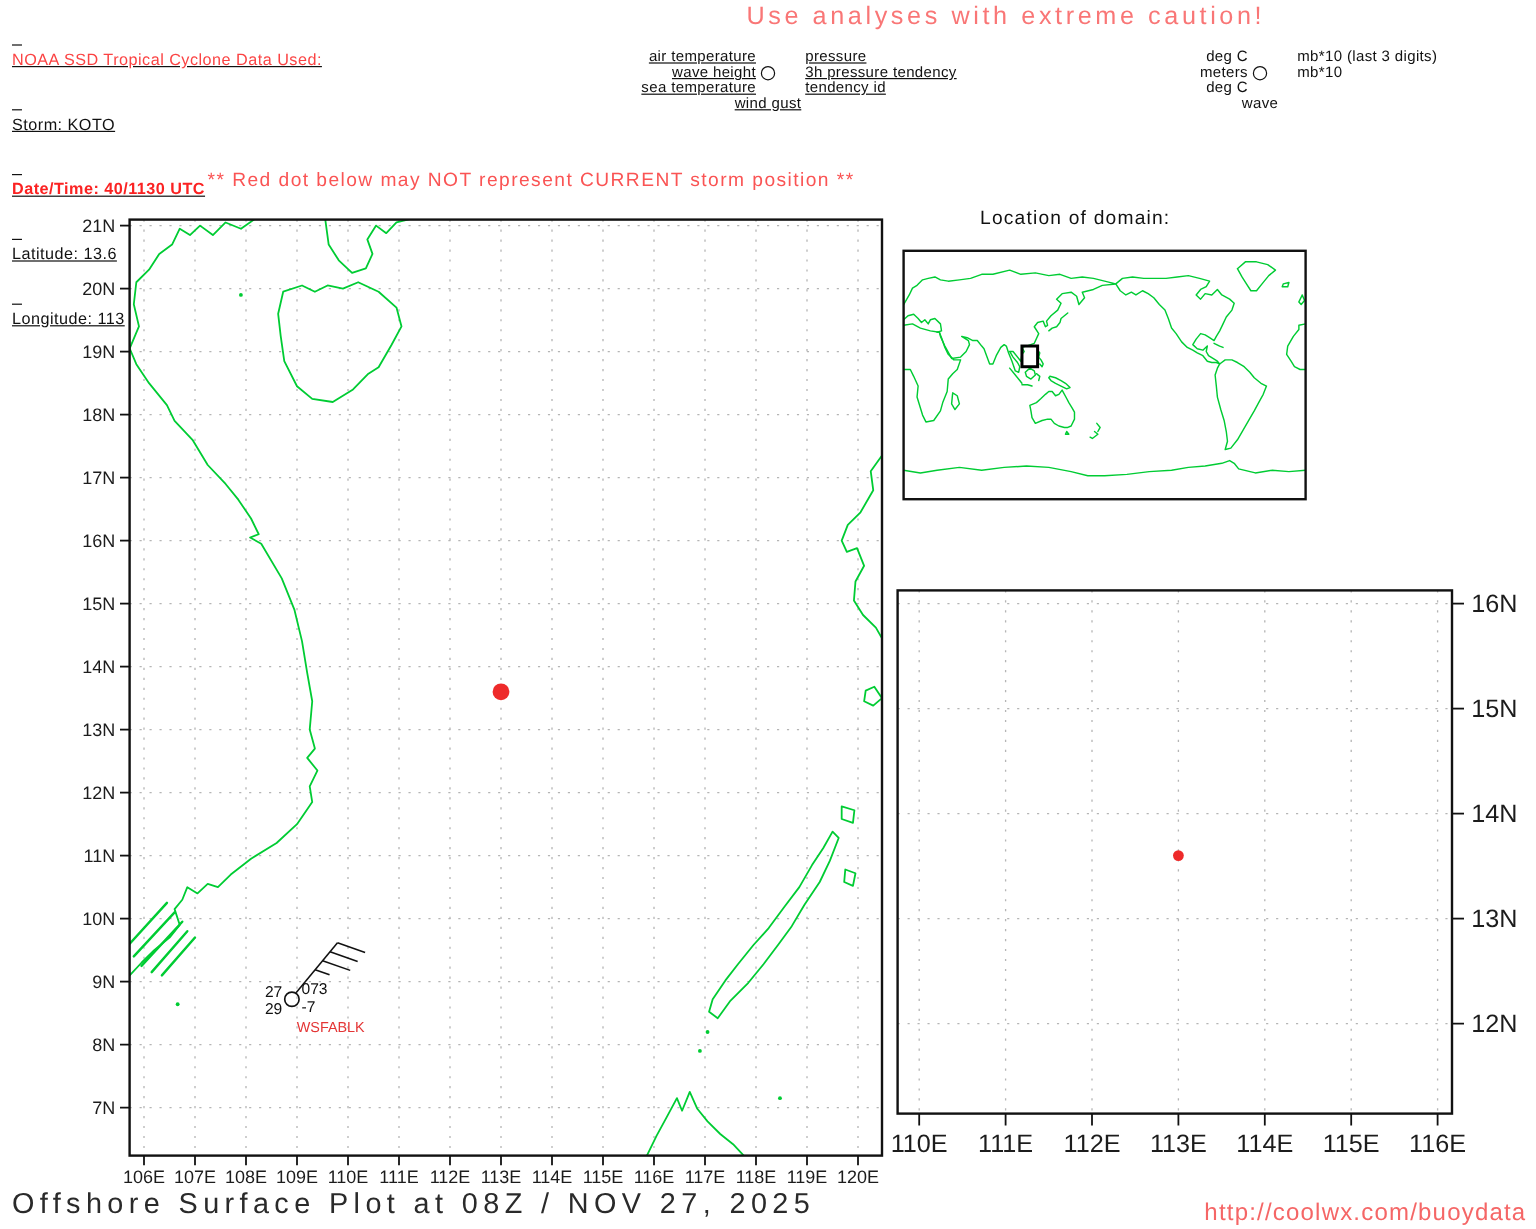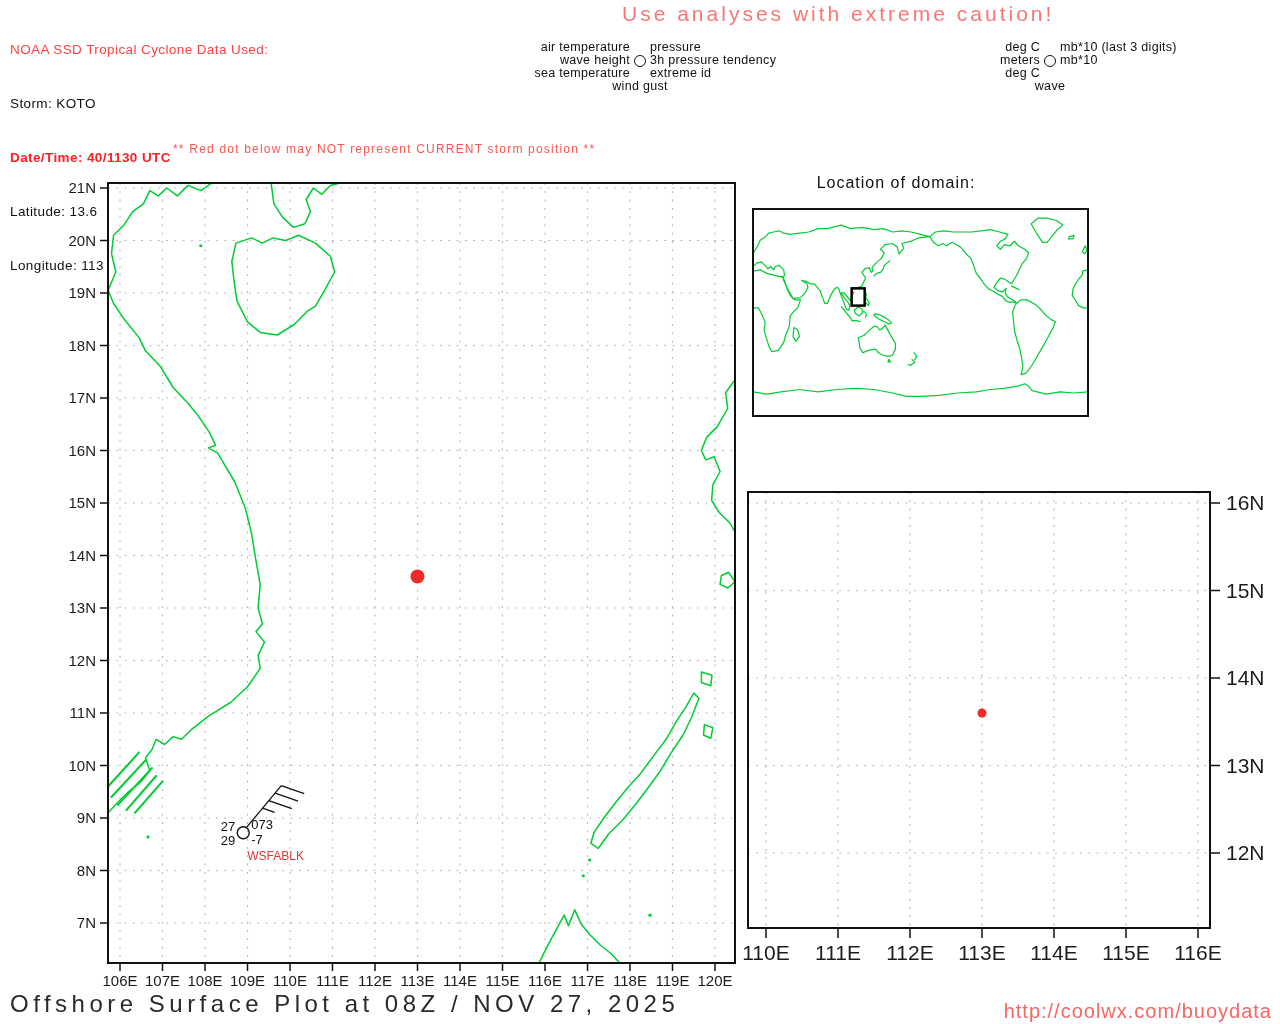--- a/index.html
+++ b/index.html
@@ -1,33 +1,33 @@
 <!DOCTYPE html>
 <html><head>
 <meta charset="utf-8">
 <style>
   html,body{margin:0;padding:0;}
   body{width:1280px;height:1024px;background:#ffffff;position:relative;overflow:hidden;
        font-family:"Liberation Sans",sans-serif;}
   .abs{position:absolute;}
   
-  #header{left:10px;top:5px;font-size:13.5px;line-height:18px;color:#111;letter-spacing:.4px;white-space:pre;}
+  #header{left:10px;top:5px;font-size:13.5px;line-height:18px;color:#111;letter-spacing:.4px;white-space:pre;text-decoration:underline;}
   .red{color:#fb4343;}
   .redbold{color:#fb2222;font-weight:bold;}
   
   #caution{left:622px;top:2px;font-size:21px;letter-spacing:3px;color:#f97676;white-space:pre;}
   
-  #warning{left:173px;top:142px;font-size:12px;letter-spacing:1.2px;color:#fa5454;white-space:pre;}
+  #warning{left:173px;top:142px;font-size:16px;letter-spacing:1.2px;color:#fa5454;white-space:pre;}
   
   .legend{position:absolute;font-size:12.5px;line-height:13px;color:#111;letter-spacing:.3px;}
   .lrow{display:flex;align-items:center;height:13px;}
   .ll{width:122px;text-align:right;white-space:pre;}
   .lc{width:20px;display:flex;justify-content:center;align-items:center;}
   .circ{width:10px;height:10px;border:1.3px solid #111;border-radius:50%;display:block;background:#fff;}
-  .lr{white-space:pre;}
+  .lr{white-space:pre;margin-left:21px;}
   .lbot{width:264px;text-align:center;display:block;}
   #units .ll{width:68px;}
   #units .lbot{width:156px;}
   
   #insetTitle{left:756px;top:174px;width:280px;text-align:center;font-size:16px;color:#111;letter-spacing:1px;white-space:pre;}
   
   #footerTitle{left:10px;top:990px;font-size:24px;font-weight:400;color:#2a2a2a;letter-spacing:4.5px;white-space:pre;}
   #footerUrl{right:8px;top:1000px;font-size:20px;color:#f56666;letter-spacing:1px;white-space:pre;}
   
   .tick{font-family:"Liberation Sans",sans-serif;font-size:15px;fill:#1c1c1c;}
@@ -42,37 +42,37 @@
 <div class="abs" id="header">
   <div class="red">NOAA SSD Tropical Cyclone Data Used:</div>
   <div>Storm: KOTO</div>
   <div class="redbold">Date/Time: 40/1130 UTC</div>
   <div>Latitude: 13.6</div>
   <div>Longitude: 113</div>
 </div>
 
 <div class="abs" id="caution">Use analyses with extreme caution!</div>
 
-<div class="legend" id="stationLegend" style="left:508px;top:41px;">
+<div class="legend" id="stationLegend" style="left:508px;top:41px;text-decoration:underline;">
   <div class="lrow">
     <span class="ll">air temperature</span>
     <span class="lc"></span>
     <span class="lr">pressure</span>
   </div>
   <div class="lrow">
     <span class="ll">wave height</span>
     <span class="lc">
         <span class="circ"></span>
       </span>
     <span class="lr">3h pressure tendency</span>
   </div>
   <div class="lrow">
     <span class="ll">sea temperature</span>
     <span class="lc"></span>
-    <span class="lr">extreme id</span>
+    <span class="lr">tendency id</span>
   </div>
   <div class="lrow">
     <span class="lbot">wind gust</span>
   </div>
 </div>
 
 <div class="legend" id="units" style="left:972px;top:41px;">
   <div class="lrow">
     <span class="ll">deg C</span>
     <span class="lc"></span>

